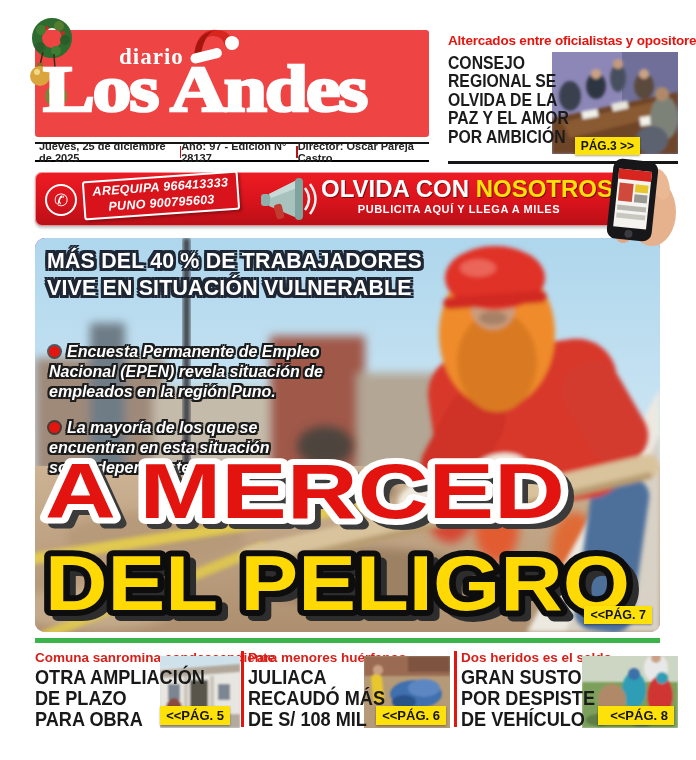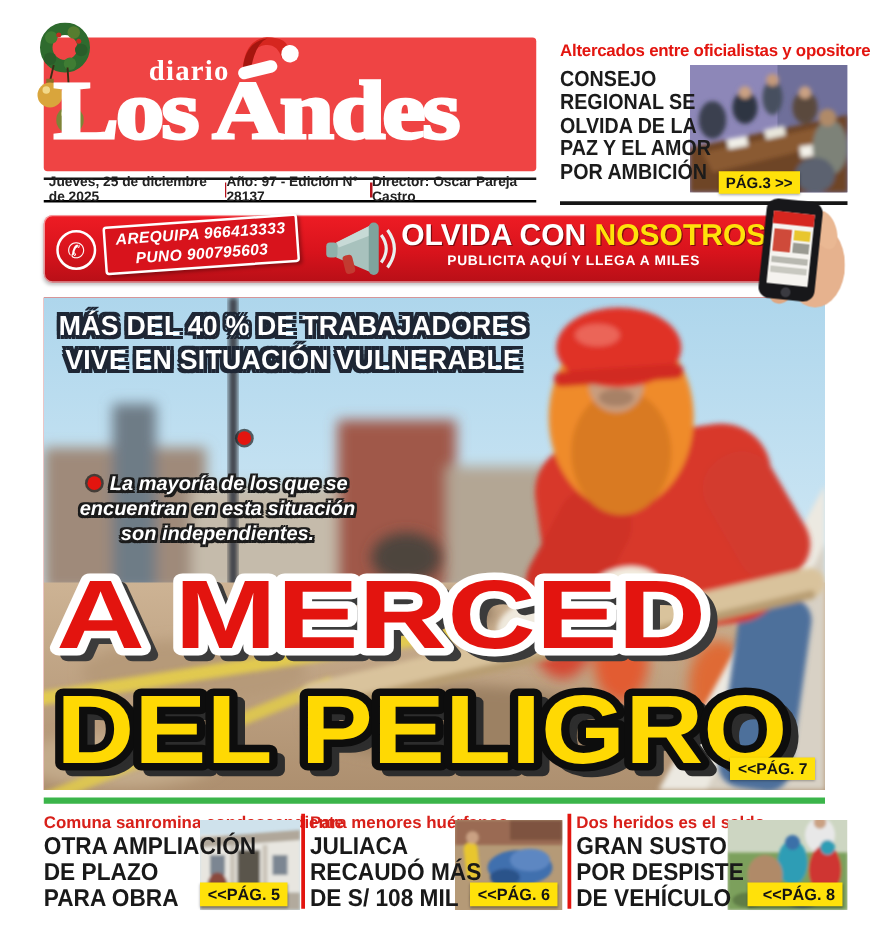--- a/index.html
+++ b/index.html
@@ -56,21 +56,21 @@
   .ad-mega{position:absolute;left:224px;top:4px;}
   .ad-texts{position:absolute;left:286px;top:5px;width:276px;text-align:center;}
   .ad-title{font:900 24px/1 "Liberation Sans",sans-serif;color:#fff;white-space:nowrap;
             text-shadow:1px 1px 0 #7e0a10;}
   .ad-title .yellow{color:#ffe10a;}
   .ad-sub{margin-top:2px;color:#fff;font:800 11px "Liberation Sans",sans-serif;letter-spacing:.6px;white-space:nowrap;}
   .ad-hand{position:absolute;right:-34px;top:-18px;z-index:5;}
 
   
   .main{position:absolute;left:35px;top:238px;width:625px;height:394px;overflow:hidden;
-        background:#b91c1c;border-radius:0;text-align:center;}
+        background:#a21caf;border-radius:10px;}
   .scene{position:absolute;left:0;top:0;}
   .mk{position:absolute;left:12px;top:10px;z-index:2;color:#fff;
       font:900 22px/1.22 "Liberation Sans",sans-serif;letter-spacing:.2px;
       transform:scaleX(.97);transform-origin:left top;
       text-shadow:-3px -3px 0 #1e2634,3px -3px 0 #1e2634,-3px 3px 0 #1e2634,3px 3px 0 #1e2634,
                   -3px 0 0 #1e2634,3px 0 0 #1e2634,0 -3px 0 #1e2634,0 3px 0 #1e2634;}
   .mk span{display:block;white-space:nowrap;}
   .bullets{position:absolute;left:14px;top:104px;z-index:2;}
   .bullet{color:#fff;font:800 italic 16px/1.25 "Liberation Sans",sans-serif;
           text-shadow:-2px -2px 0 #1b1b1b,2px -2px 0 #1b1b1b,-2px 2px 0 #1b1b1b,2px 2px 0 #1b1b1b,
@@ -293,21 +293,21 @@
         <ellipse cx="464" cy="238" rx="32" ry="22" fill="#f2ecdf" transform="rotate(-15 464 238)"></ellipse>
       </g>
     </svg>
 
     <div class="mk">
       <span>MÁS DEL 40 % DE TRABAJADORES</span>
       <span>VIVE EN SITUACIÓN VULNERABLE</span>
     </div>
 
     <div class="bullets">
-      <div class="bullet b1"><span class="dot"></span></div>
+      <div class="bullet b1"><span class="dot"></span><span>Encuesta Permanente de Empleo Nacional (EPEN) revela situación de empleados en la región Puno.</span></div>
       <div class="bullet b2"><span class="dot"></span><span>La mayoría de los que se encuentran en esta situación son independientes.</span></div>
     </div>
 
     <svg class="hl-svg" width="616" height="176" viewBox="0 0 616 176">
       <text x="13" y="72" textLength="520" lengthAdjust="spacingAndGlyphs" fill="#3b3b3b" stroke="#3b3b3b" stroke-width="10" stroke-linejoin="round" paint-order="stroke">A MERCED</text>
       <text x="6" y="66" textLength="520" lengthAdjust="spacingAndGlyphs" fill="#e3140f" stroke="#ffffff" stroke-width="12" stroke-linejoin="round" paint-order="stroke">A MERCED</text>
       <text x="13" y="164" textLength="585" lengthAdjust="spacingAndGlyphs" fill="#2d2d2d" stroke="#2d2d2d" stroke-width="10" stroke-linejoin="round" paint-order="stroke">DEL PELIGRO</text>
       <text x="6" y="158" textLength="585" lengthAdjust="spacingAndGlyphs" fill="#ffd903" stroke="#0d0d0d" stroke-width="12" stroke-linejoin="round" paint-order="stroke">DEL PELIGRO</text>
     </svg>
 

